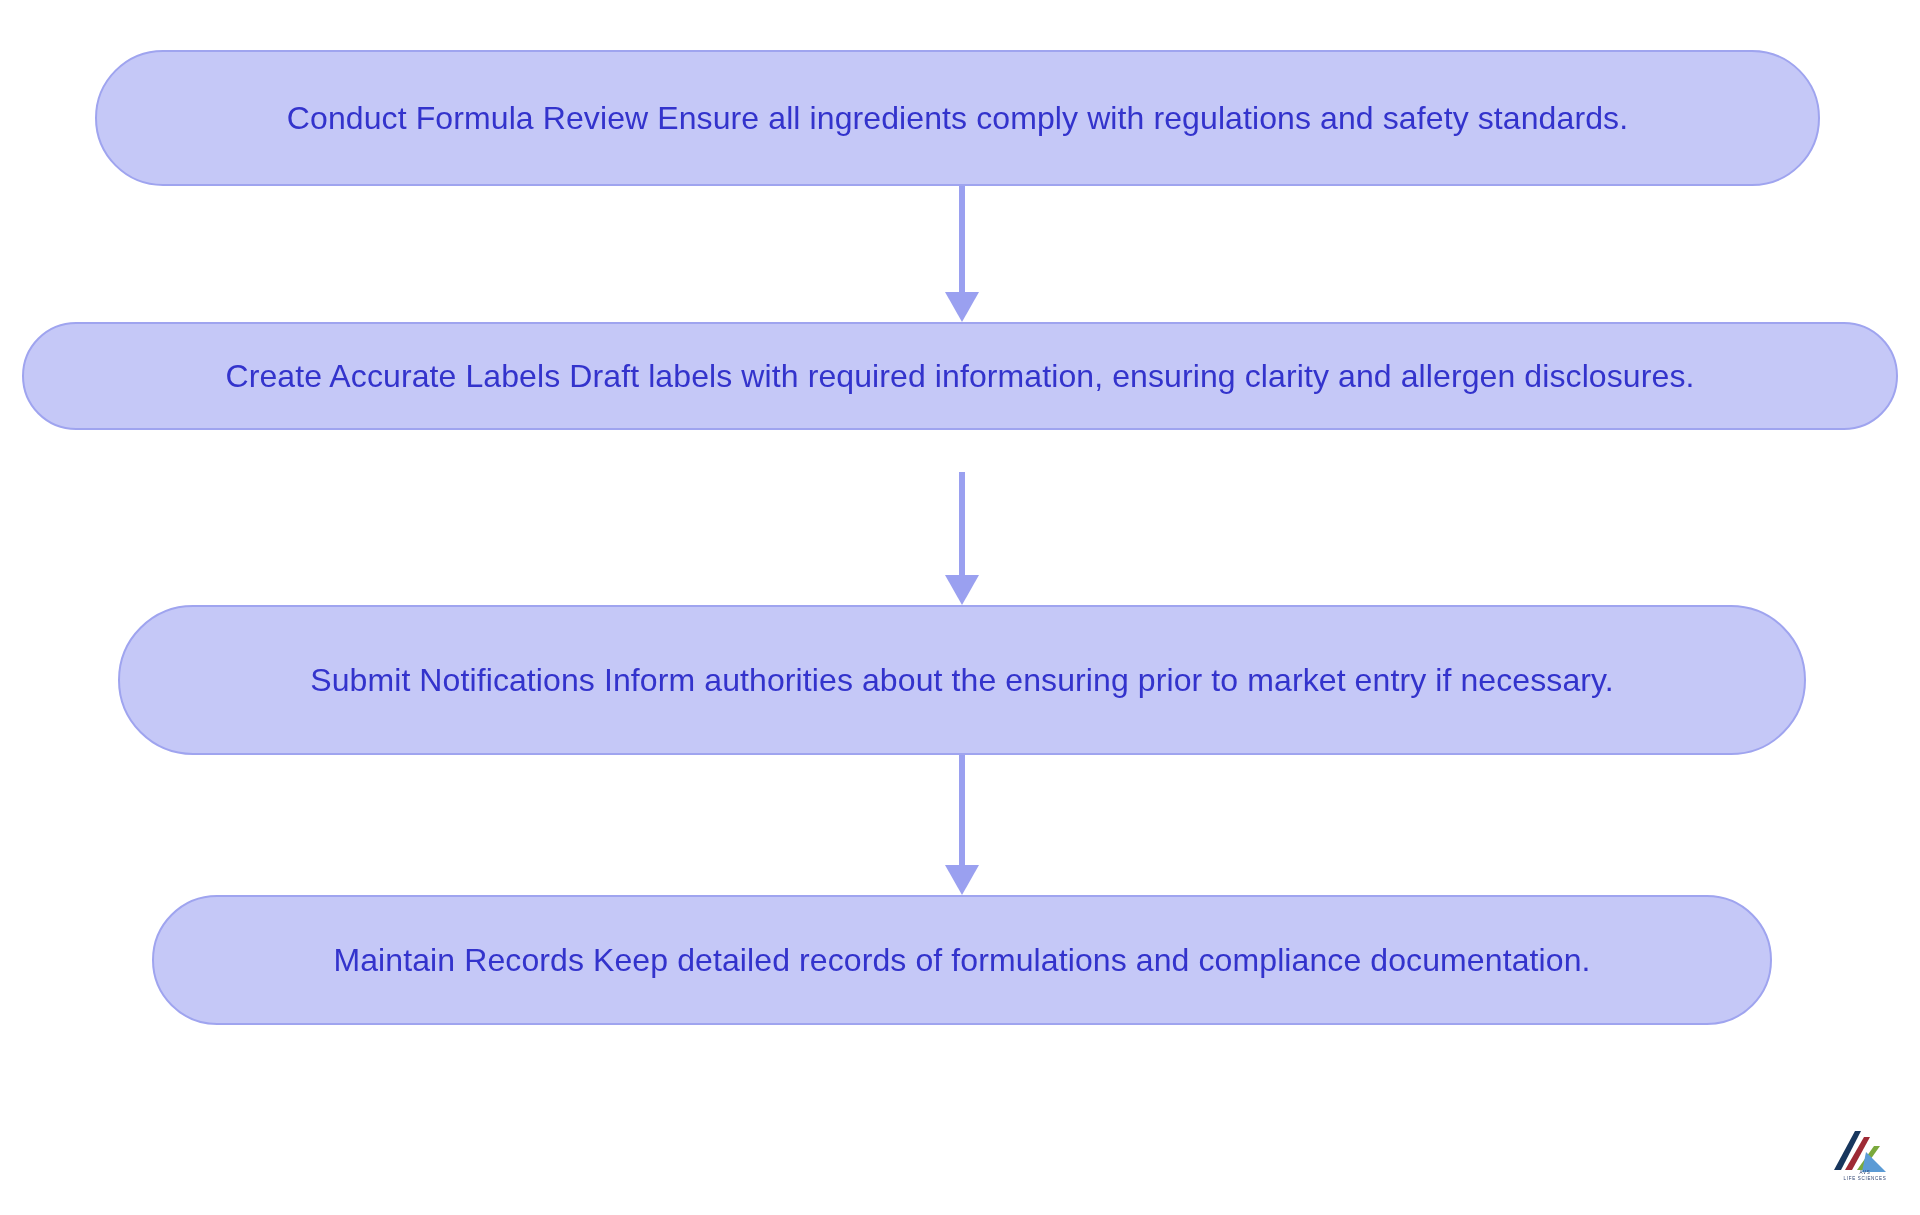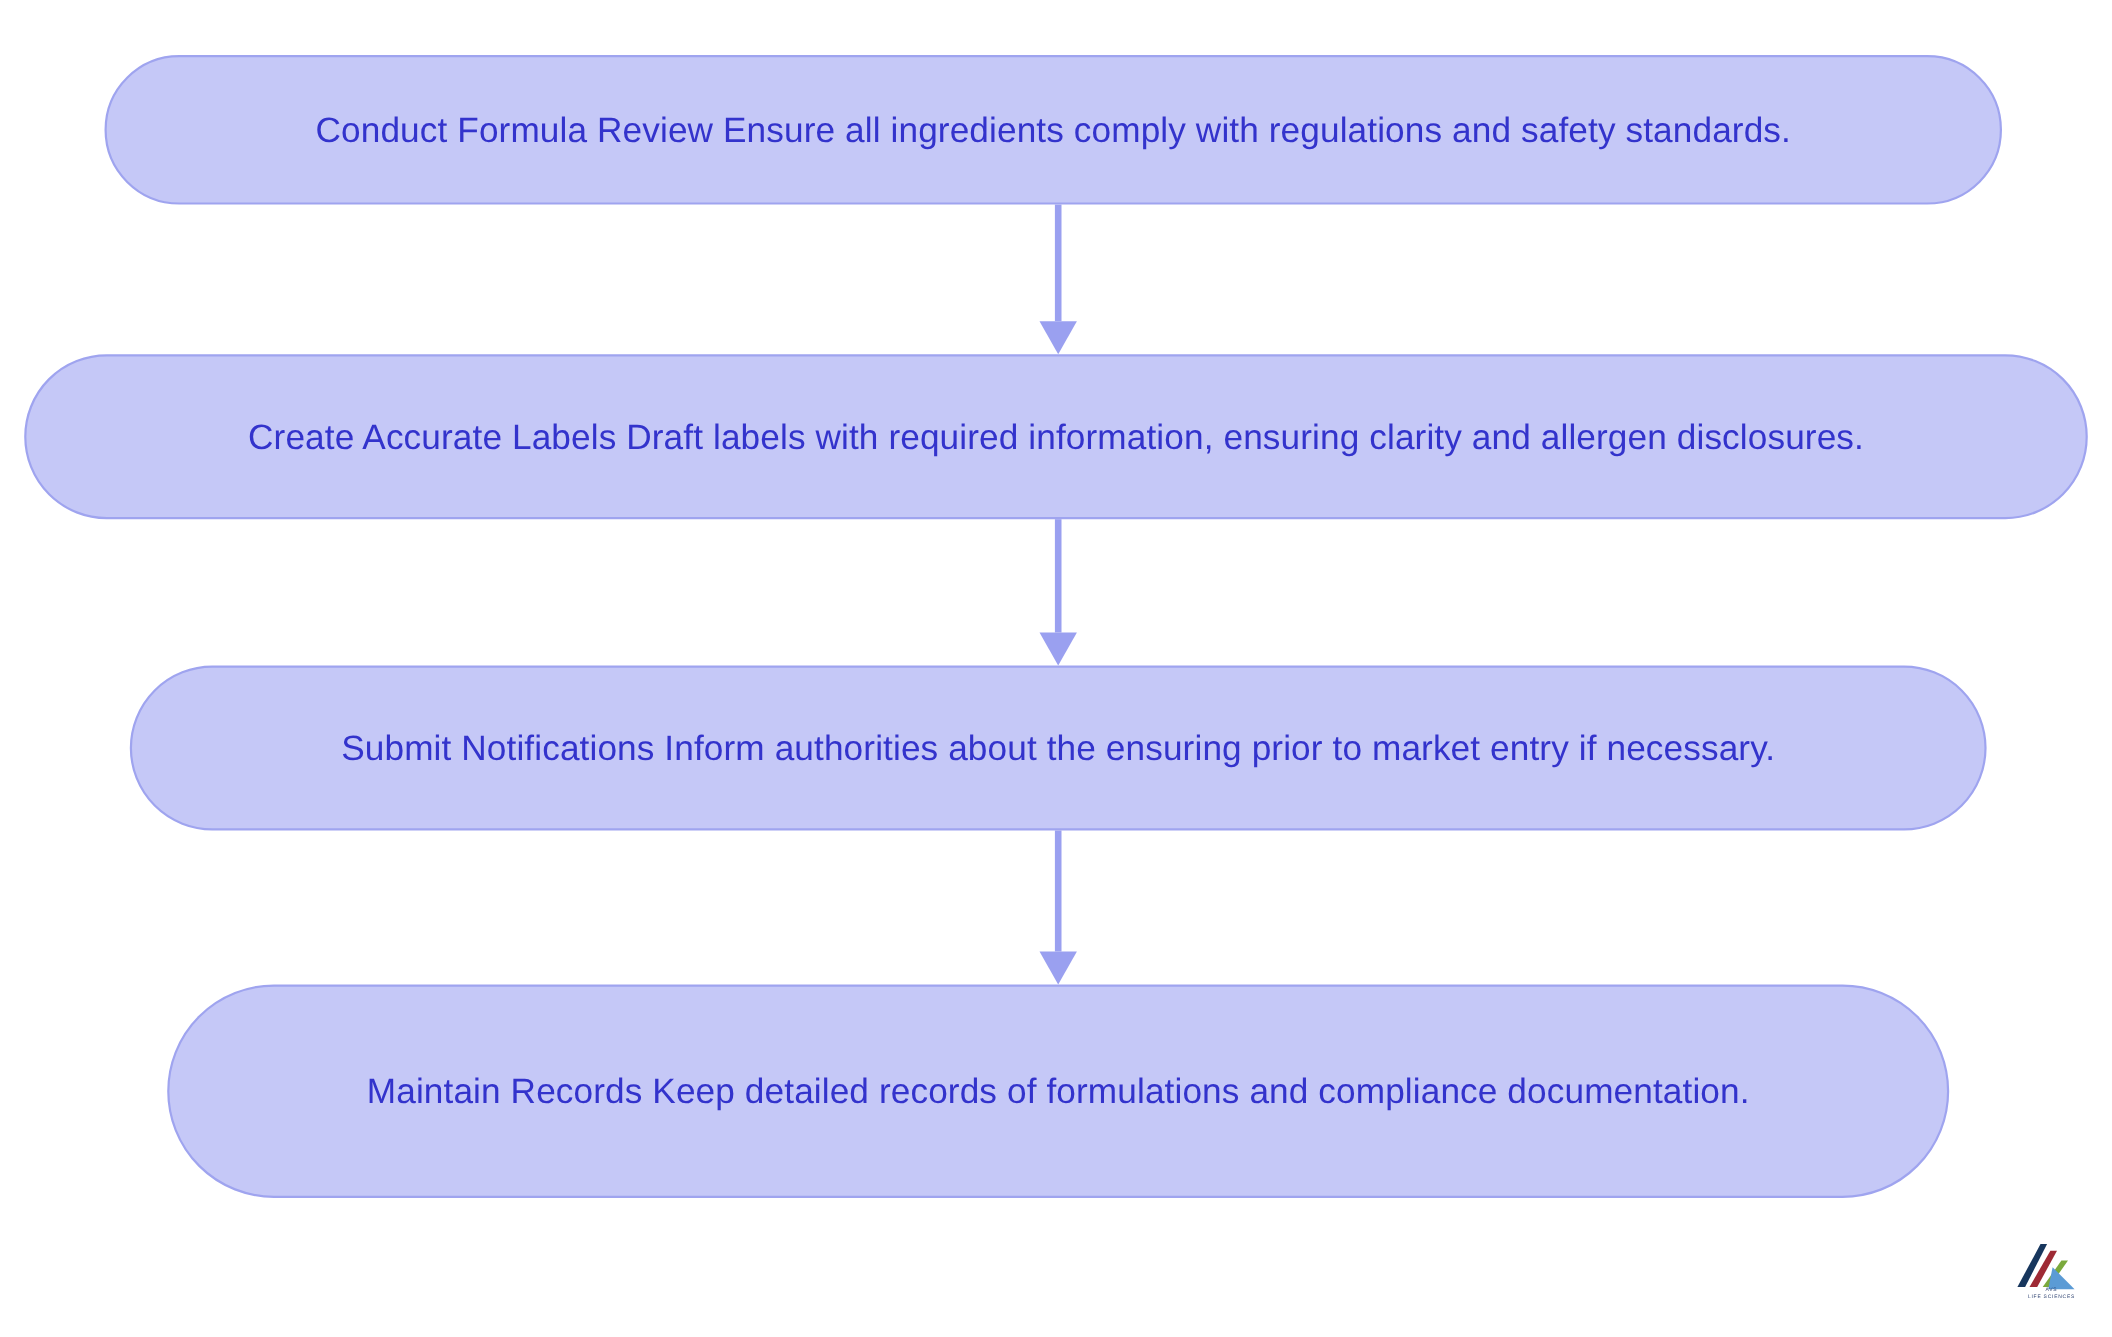--- a/index.html
+++ b/index.html
@@ -38,23 +38,23 @@
   .node-label {
     color: #3333cc;
     font-size: 32px;
     line-height: 1.25;
     font-weight: 400;
     letter-spacing: 0.1px;
     white-space: nowrap;
   }
 
   #node-0 { left: 95px;  top: 50px;  width: 1725px; height: 136px; }
-  #node-1 { left: 22px;  top: 322px; width: 1876px; height: 150px; }
+  #node-1 { left: 22px;  top: 322px; width: 1876px; height: 108px; }
   #node-2 { left: 118px; top: 605px; width: 1688px; height: 150px; }
-  #node-3 { left: 152px; top: 895px; width: 1620px; height: 194px; }
+  #node-3 { left: 152px; top: 895px; width: 1620px; height: 130px; }
 
   
   .connector {
     position: absolute;
     left: 945px;
     width: 34px;
   }
   .connector .stem {
     position: absolute;
     left: 14px;

